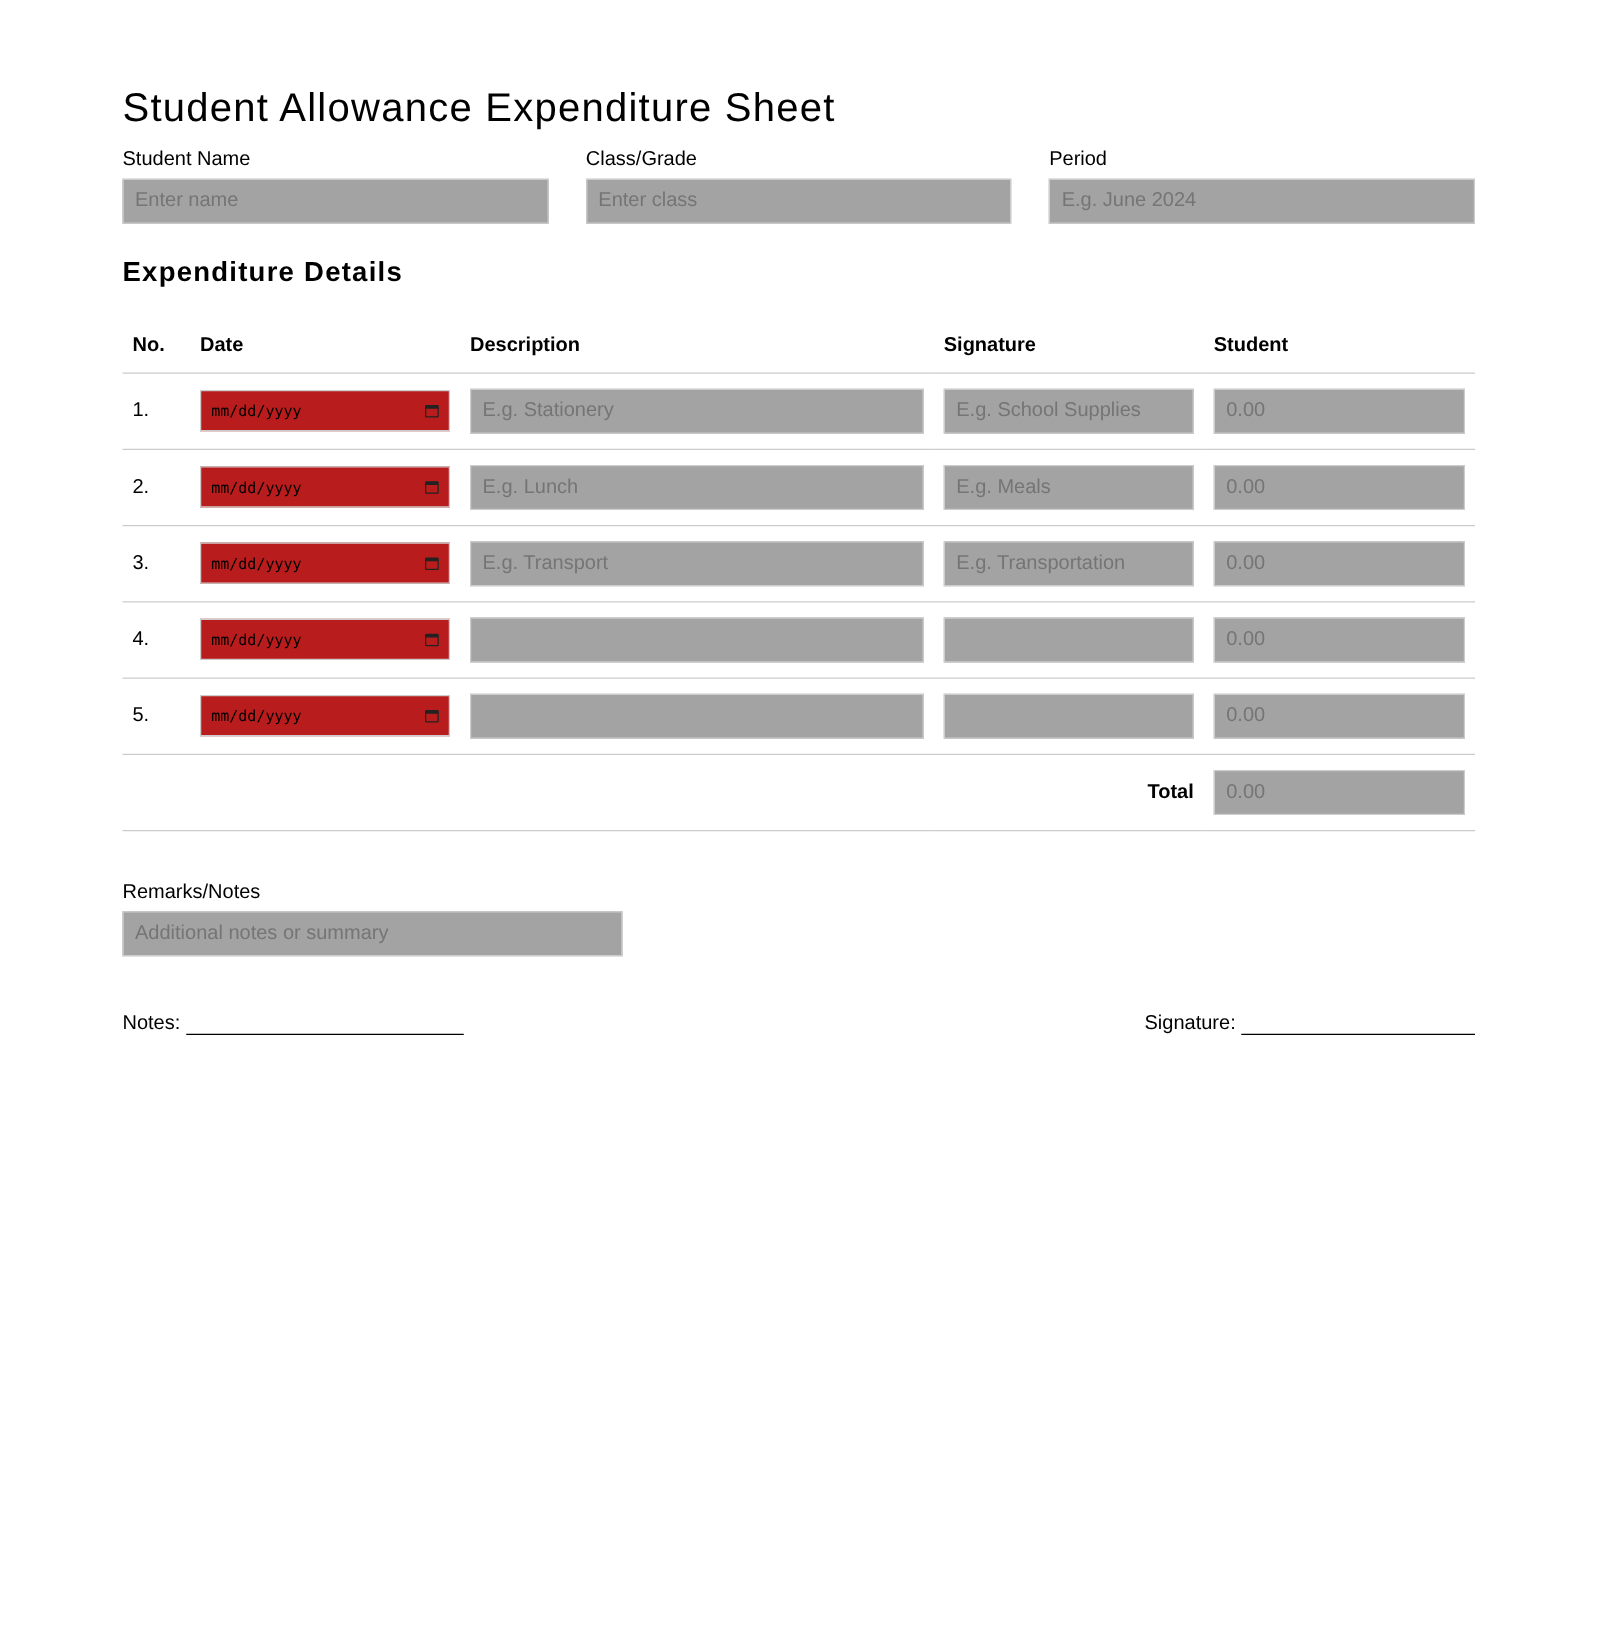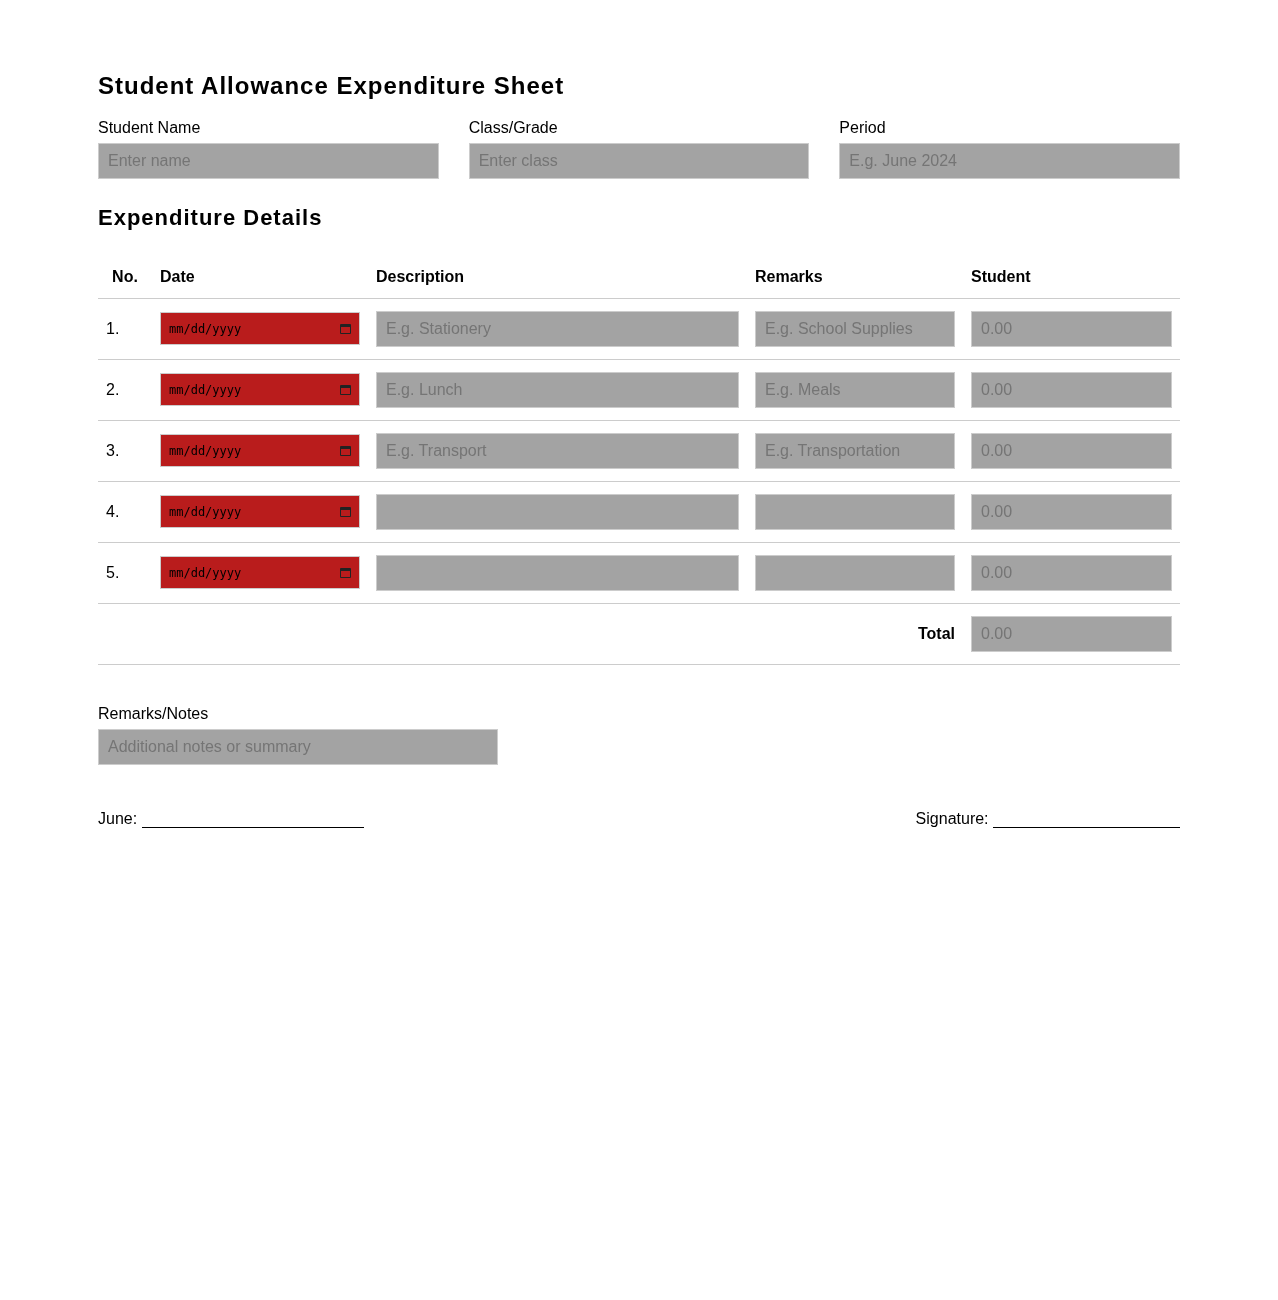--- a/index.html
+++ b/index.html
@@ -5,21 +5,21 @@
   * { box-sizing: border-box; }
   html, body { margin: 0; padding: 0; background: #ffffff; }
   body {
     width: 1278px; height: 1300px;
     font-family: "Liberation Sans", sans-serif;
     color: #000;
     position: relative;
   }
   .page { position: absolute; left: 98px; top: 62px; width: 1082px; }
   h1 {
-    margin: 0; font-size: 24px; font-weight: bold; letter-spacing: 1px;
+    margin: 0; font-size: 32px; font-weight: normal; letter-spacing: 1px;
     line-height: 48px;
   }
   .info-row { display: flex; gap: 30px; margin-top: 8px; }
   .info-field { flex: 1; }
   .field-label { font-size: 16px; line-height: 20px; display: block; margin-bottom: 5px; }
   .text-input {
     width: 100%; height: 36px; border: 1px solid #cccccc; padding: 0 9px;
     font-family: "Liberation Sans", sans-serif; font-size: 16px; color: #000; background: #a3a3a3;
     outline: none;
   }
@@ -33,21 +33,21 @@
     border-collapse: collapse;
   }
   th {
     text-align: left; font-size: 16px; font-weight: bold; height: 41px;
     padding: 0 8px; border-bottom: 1px solid #cccccc; vertical-align: middle;
   }
   td {
     height: 61px; padding: 0 8px; border-bottom: 1px solid #cccccc; vertical-align: middle;
     font-size: 16px;
   }
-  .col-no { width: 54px; text-align: center; }
+  .col-no { width: 54px; }
   .col-date { width: 216px; }
   .col-desc { width: 379px; }
   .col-cat { width: 216px; }
   .col-amt { width: 217px; }
   .date-input {
     width: 200px; height: 33px; border: 1px solid #cccccc; padding: 0 8px;
     display: flex; align-items: center; justify-content: space-between;
     font-family: "DejaVu Sans Mono", monospace; font-size: 12px; color: #000;
     background: #b91c1c;
   }
@@ -83,21 +83,21 @@
   </div>
 
   <h2>Expenditure Details</h2>
 
   <table>
     <thead>
       <tr>
         <th class="col-no">No.</th>
         <th class="col-date">Date</th>
         <th class="col-desc">Description</th>
-        <th class="col-cat">Remarks</th>
+        <th class="col-cat">Signature</th>
         <th class="col-amt">Student</th>
       </tr>
     </thead>
     <tbody>
       <tr>
         <td>1.</td>
         <td>
             <div class="date-input">
               <span>mm/dd/yyyy</span>
               <span class="cal-icon"></span>
@@ -162,21 +162,21 @@
     </tbody>
   </table>
 
   <div class="remarks">
     <label class="field-label">Remarks/Notes</label>
     <input class="text-input" type="text" placeholder="Additional notes or summary" style="">
   </div>
 
   <div class="sign-row">
     <div>
-      <span>June:</span>
+      <span>Notes:</span>
       <span class="line" style="width:222px;"></span>
     </div>
     <div>
       <span>Signature:</span>
       <span class="line" style="width:187px;"></span>
     </div>
   </div>
 </div>
 
 </body></html>

